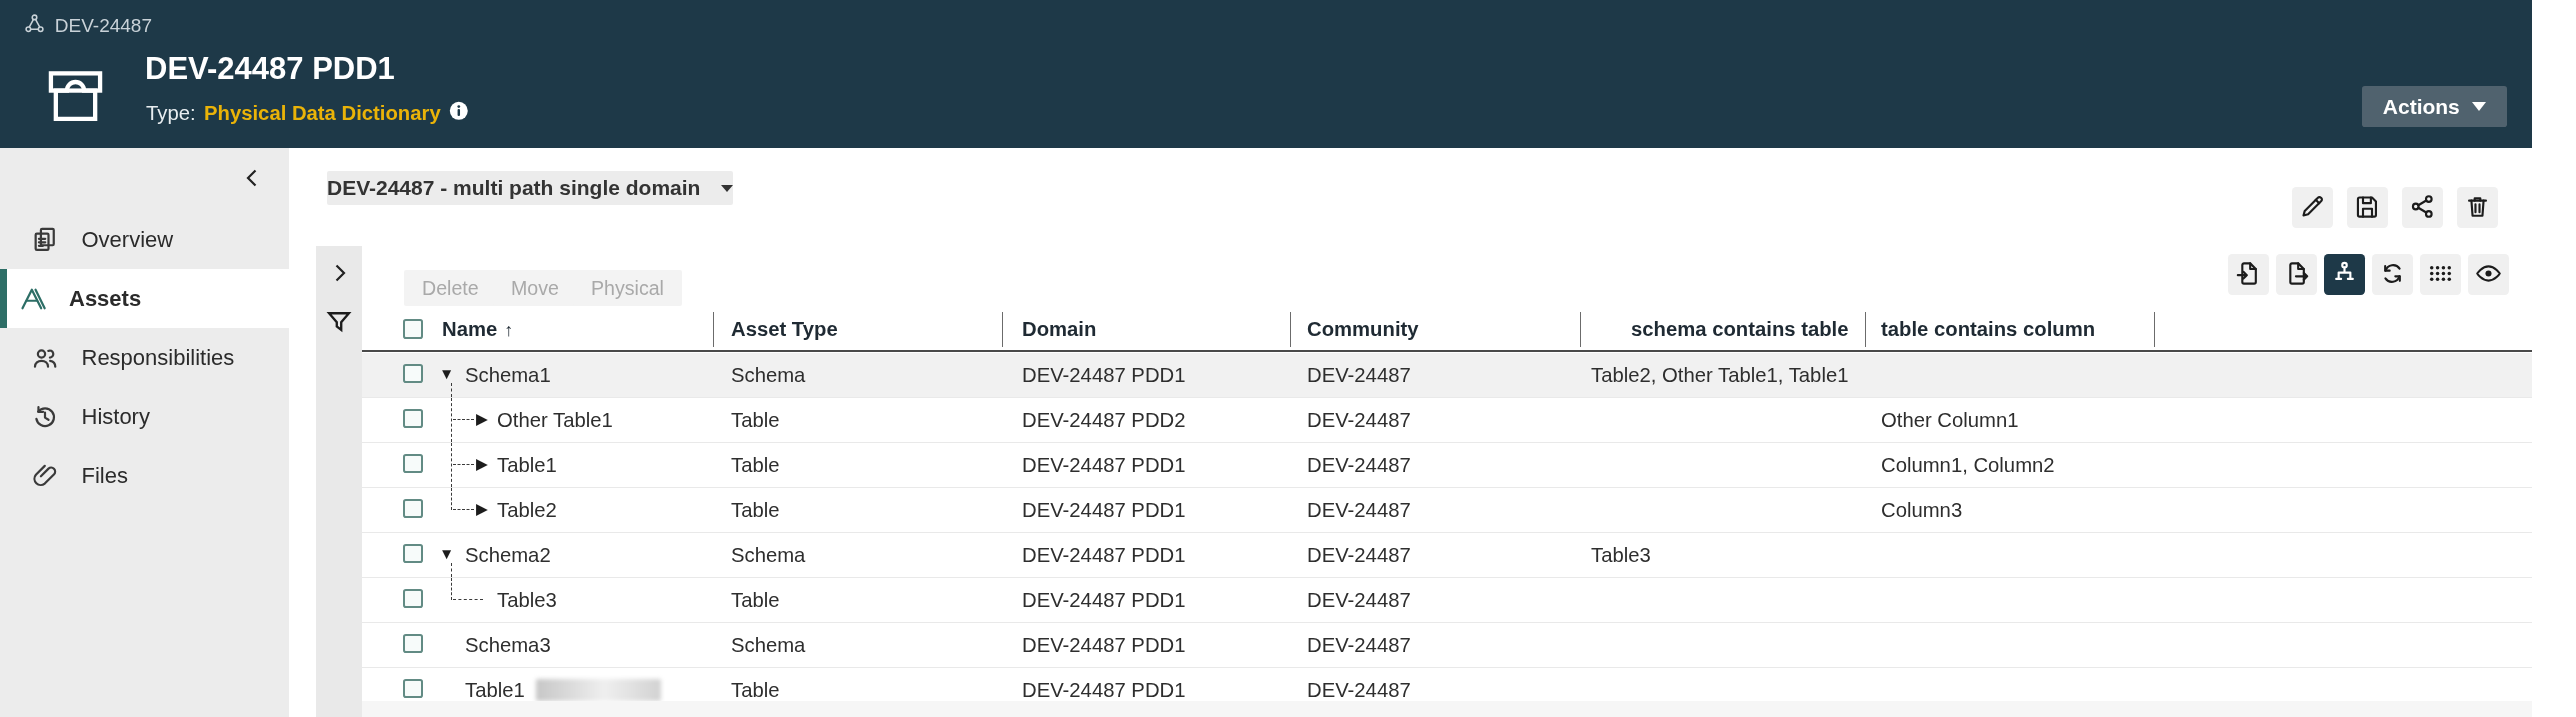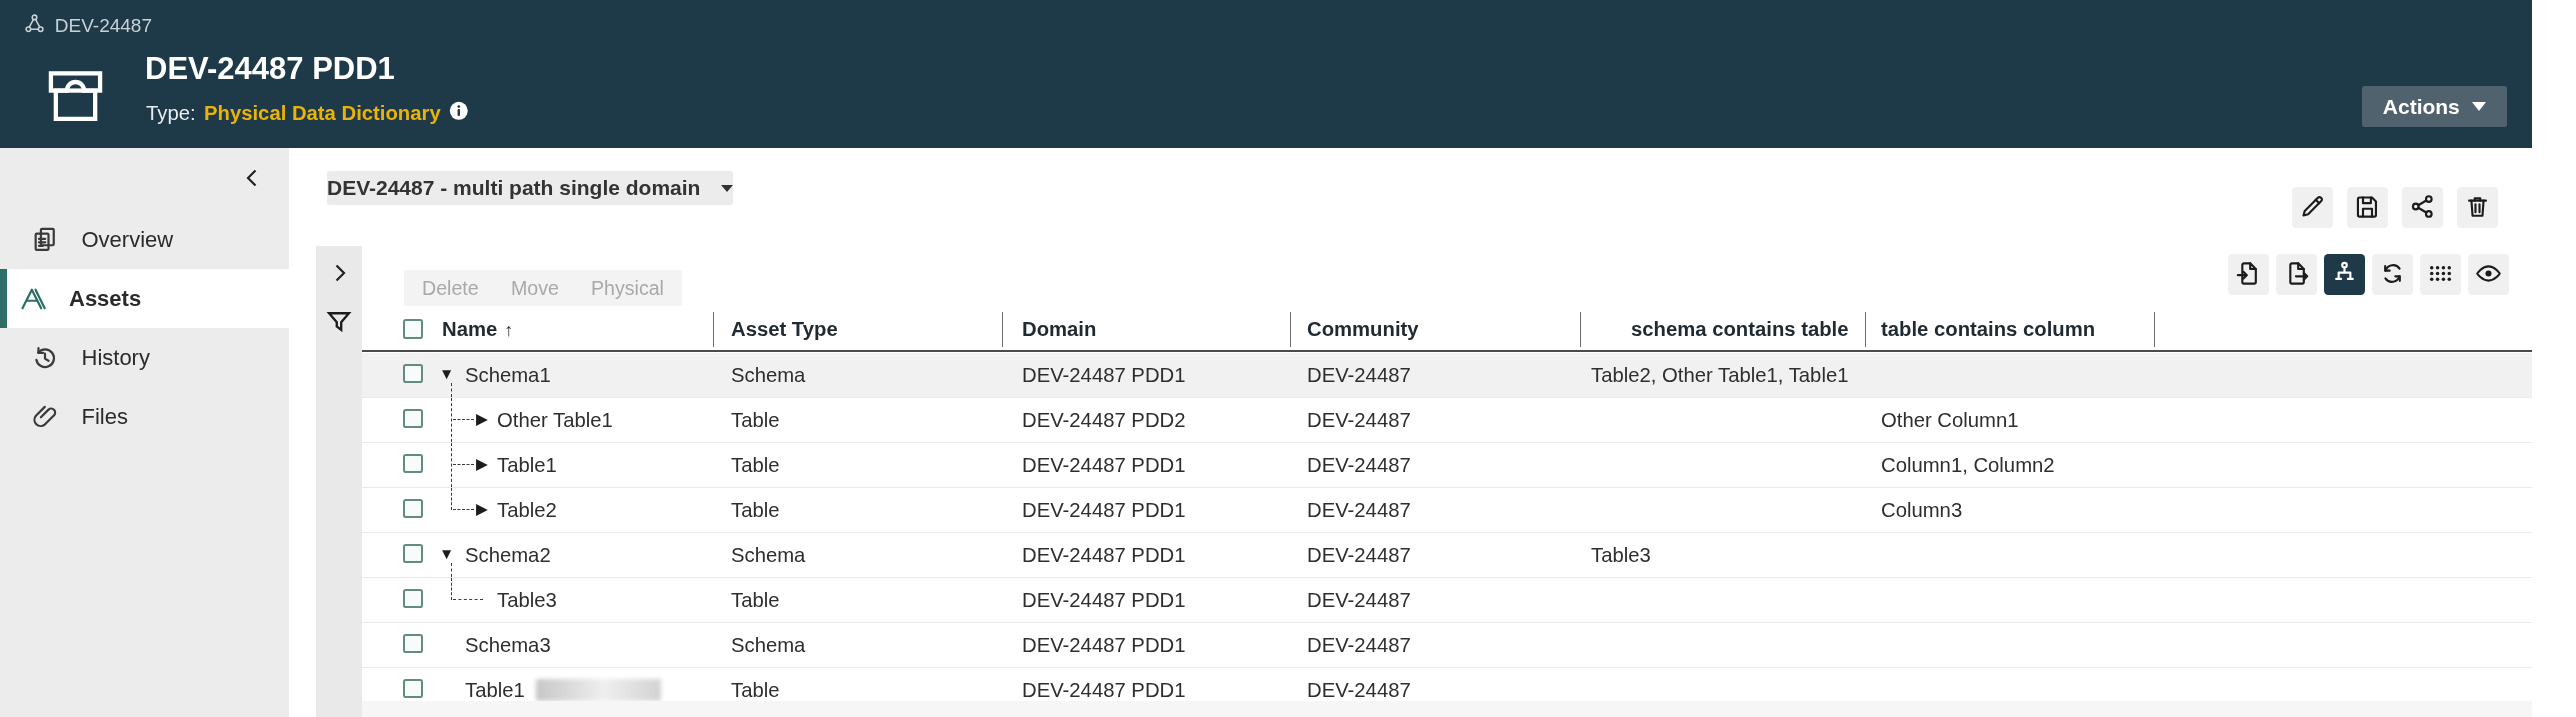--- a/index.html
+++ b/index.html
@@ -139,20 +139,31 @@
               <path d="M3 20 L11 4 L19 20"></path>
               <path d="M6.5 13.5h9"></path>
               <path d="M14.2 4 L22 20"></path>
             </svg>
           </span>
           <span>Assets</span>
         </div>
         <div class="nav-item">
           <span class="nav-icon">
             <svg width="28" height="28" viewBox="0 0 24 24" fill="none" stroke="#3a3a3a" stroke-width="1.9" stroke-linecap="round" stroke-linejoin="round">
+              <circle cx="9" cy="8.6" r="3.1"></circle>
+              <path d="M3.4 19.5c0-3.1 2.5-5.1 5.6-5.1s5.6 2 5.6 5.1"></path>
+              <path d="M14.8 5.9a3 3 0 1 1 1.4 5.7"></path>
+              <path d="M16.4 14.5c2.6.4 4.4 2.4 4.4 5"></path>
+            </svg>
+          </span>
+          <span>Responsibilities</span>
+        </div>
+        <div class="nav-item">
+          <span class="nav-icon">
+            <svg width="28" height="28" viewBox="0 0 24 24" fill="none" stroke="#3a3a3a" stroke-width="1.9" stroke-linecap="round" stroke-linejoin="round">
               <path d="M4.6 13.5a7.6 7.6 0 1 0 1.5-6"></path>
               <path d="M6.4 3.6v4h4"></path>
               <path d="M12 8.2v4.3l3 1.9"></path>
             </svg>
           </span>
           <span>History</span>
         </div>
         <div class="nav-item">
           <span class="nav-icon">
             <svg width="28" height="28" viewBox="0 0 24 24" fill="none" stroke="#3a3a3a" stroke-width="1.9" stroke-linecap="round" stroke-linejoin="round">

